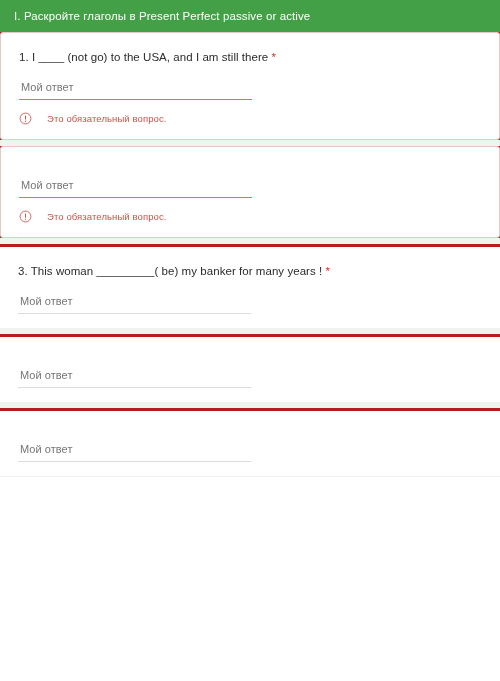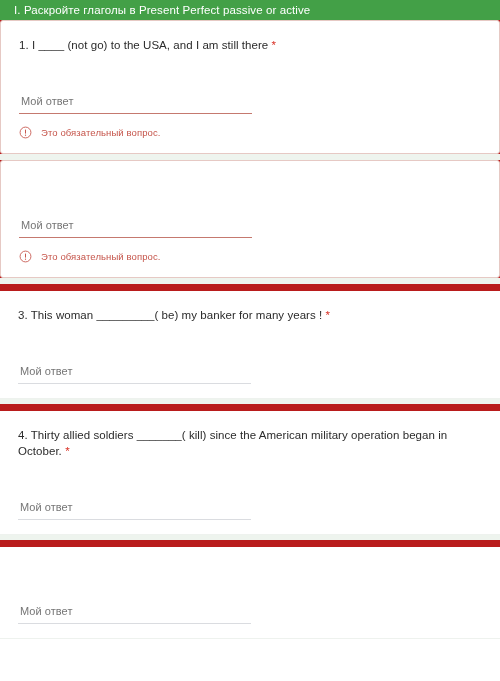--- a/index.html
+++ b/index.html
@@ -11,21 +11,21 @@
     height: 681px;
     background: #ffffff;
     font-family: "Liberation Sans", sans-serif;
     overflow: hidden;
     position: relative;
   }
 
   
   .form-header {
     background: #43a047;
-    height: 20px;
+    height: 32px;
     display: flex;
     align-items: center;
     padding: 0 14px;
     box-sizing: border-box;
   }
   .form-header-title {
     color: #ffffff;
     font-size: 11.5px;
     font-weight: 500;
     letter-spacing: 0.1px;
@@ -46,21 +46,21 @@
     position: relative;
   }
   .question-card.error {
     border-top: 1px solid #e6c9c4;
     border-bottom: 1px solid #e6c9c4;
     border-left: 1px solid #e6c9c4;
     border-right: 1px solid #e6c9c4;
     border-radius: 3px;
   }
   .question-card.plain {
-    border-top: 7px solid #b91c1c;
+    border-top: 3px solid #b91c1c;
     border-bottom: 1px solid #eef2ee;
   }
   .card-gap {
     height: 6px;
     background: #eef4ee;
   }
   .card-gap.thin {
     height: 5px;
   }
 
@@ -71,21 +71,21 @@
     letter-spacing: 0.05px;
     margin: 0 0 0 0;
     font-weight: 400;
   }
   .req-star {
     color: #d93025;
     font-size: 11.5px;
   }
 
   .answer-field {
-    margin-top: 40px;
+    margin-top: 14px;
     width: 233px;
     position: relative;
   }
   .answer-placeholder {
     font-size: 11px;
     color: #8f8f8f;
     line-height: 14px;
     letter-spacing: 0.05px;
     padding-bottom: 5px;
     background: transparent;
@@ -101,21 +101,21 @@
     background: #dadce0;
   }
   .answer-underline.error {
     background: #c5796f;
   }
 
   .error-row {
     display: flex;
     align-items: center;
     margin-top: 12px;
-    gap: 9px;
+    gap: 15px;
   }
   .error-icon {
     width: 13px;
     height: 13px;
     flex: 0 0 13px;
     display: block;
   }
   .error-msg {
     font-size: 9.5px;
     color: #c5544a;
@@ -177,24 +177,20 @@
     </div>
     <div class="answer-field">
       <input class="answer-placeholder" type="text" placeholder="Мой ответ" style="">
       <div class="answer-underline"></div>
     </div>
   </div>
 
   <div class="card-gap thin"></div>
 
   <div class="question-card plain">
-    <div class="question-text">
-      <span>4. Thirty allied soldiers _______( kill) since the American military operation began in October.</span>
-      <span class="req-star">*</span>
-    </div>
     <div class="answer-field">
       <input class="answer-placeholder" type="text" placeholder="Мой ответ" style="">
       <div class="answer-underline"></div>
     </div>
   </div>
 
   <div class="card-gap thin"></div>
 
   <div class="question-card plain">
     <div class="answer-field">

